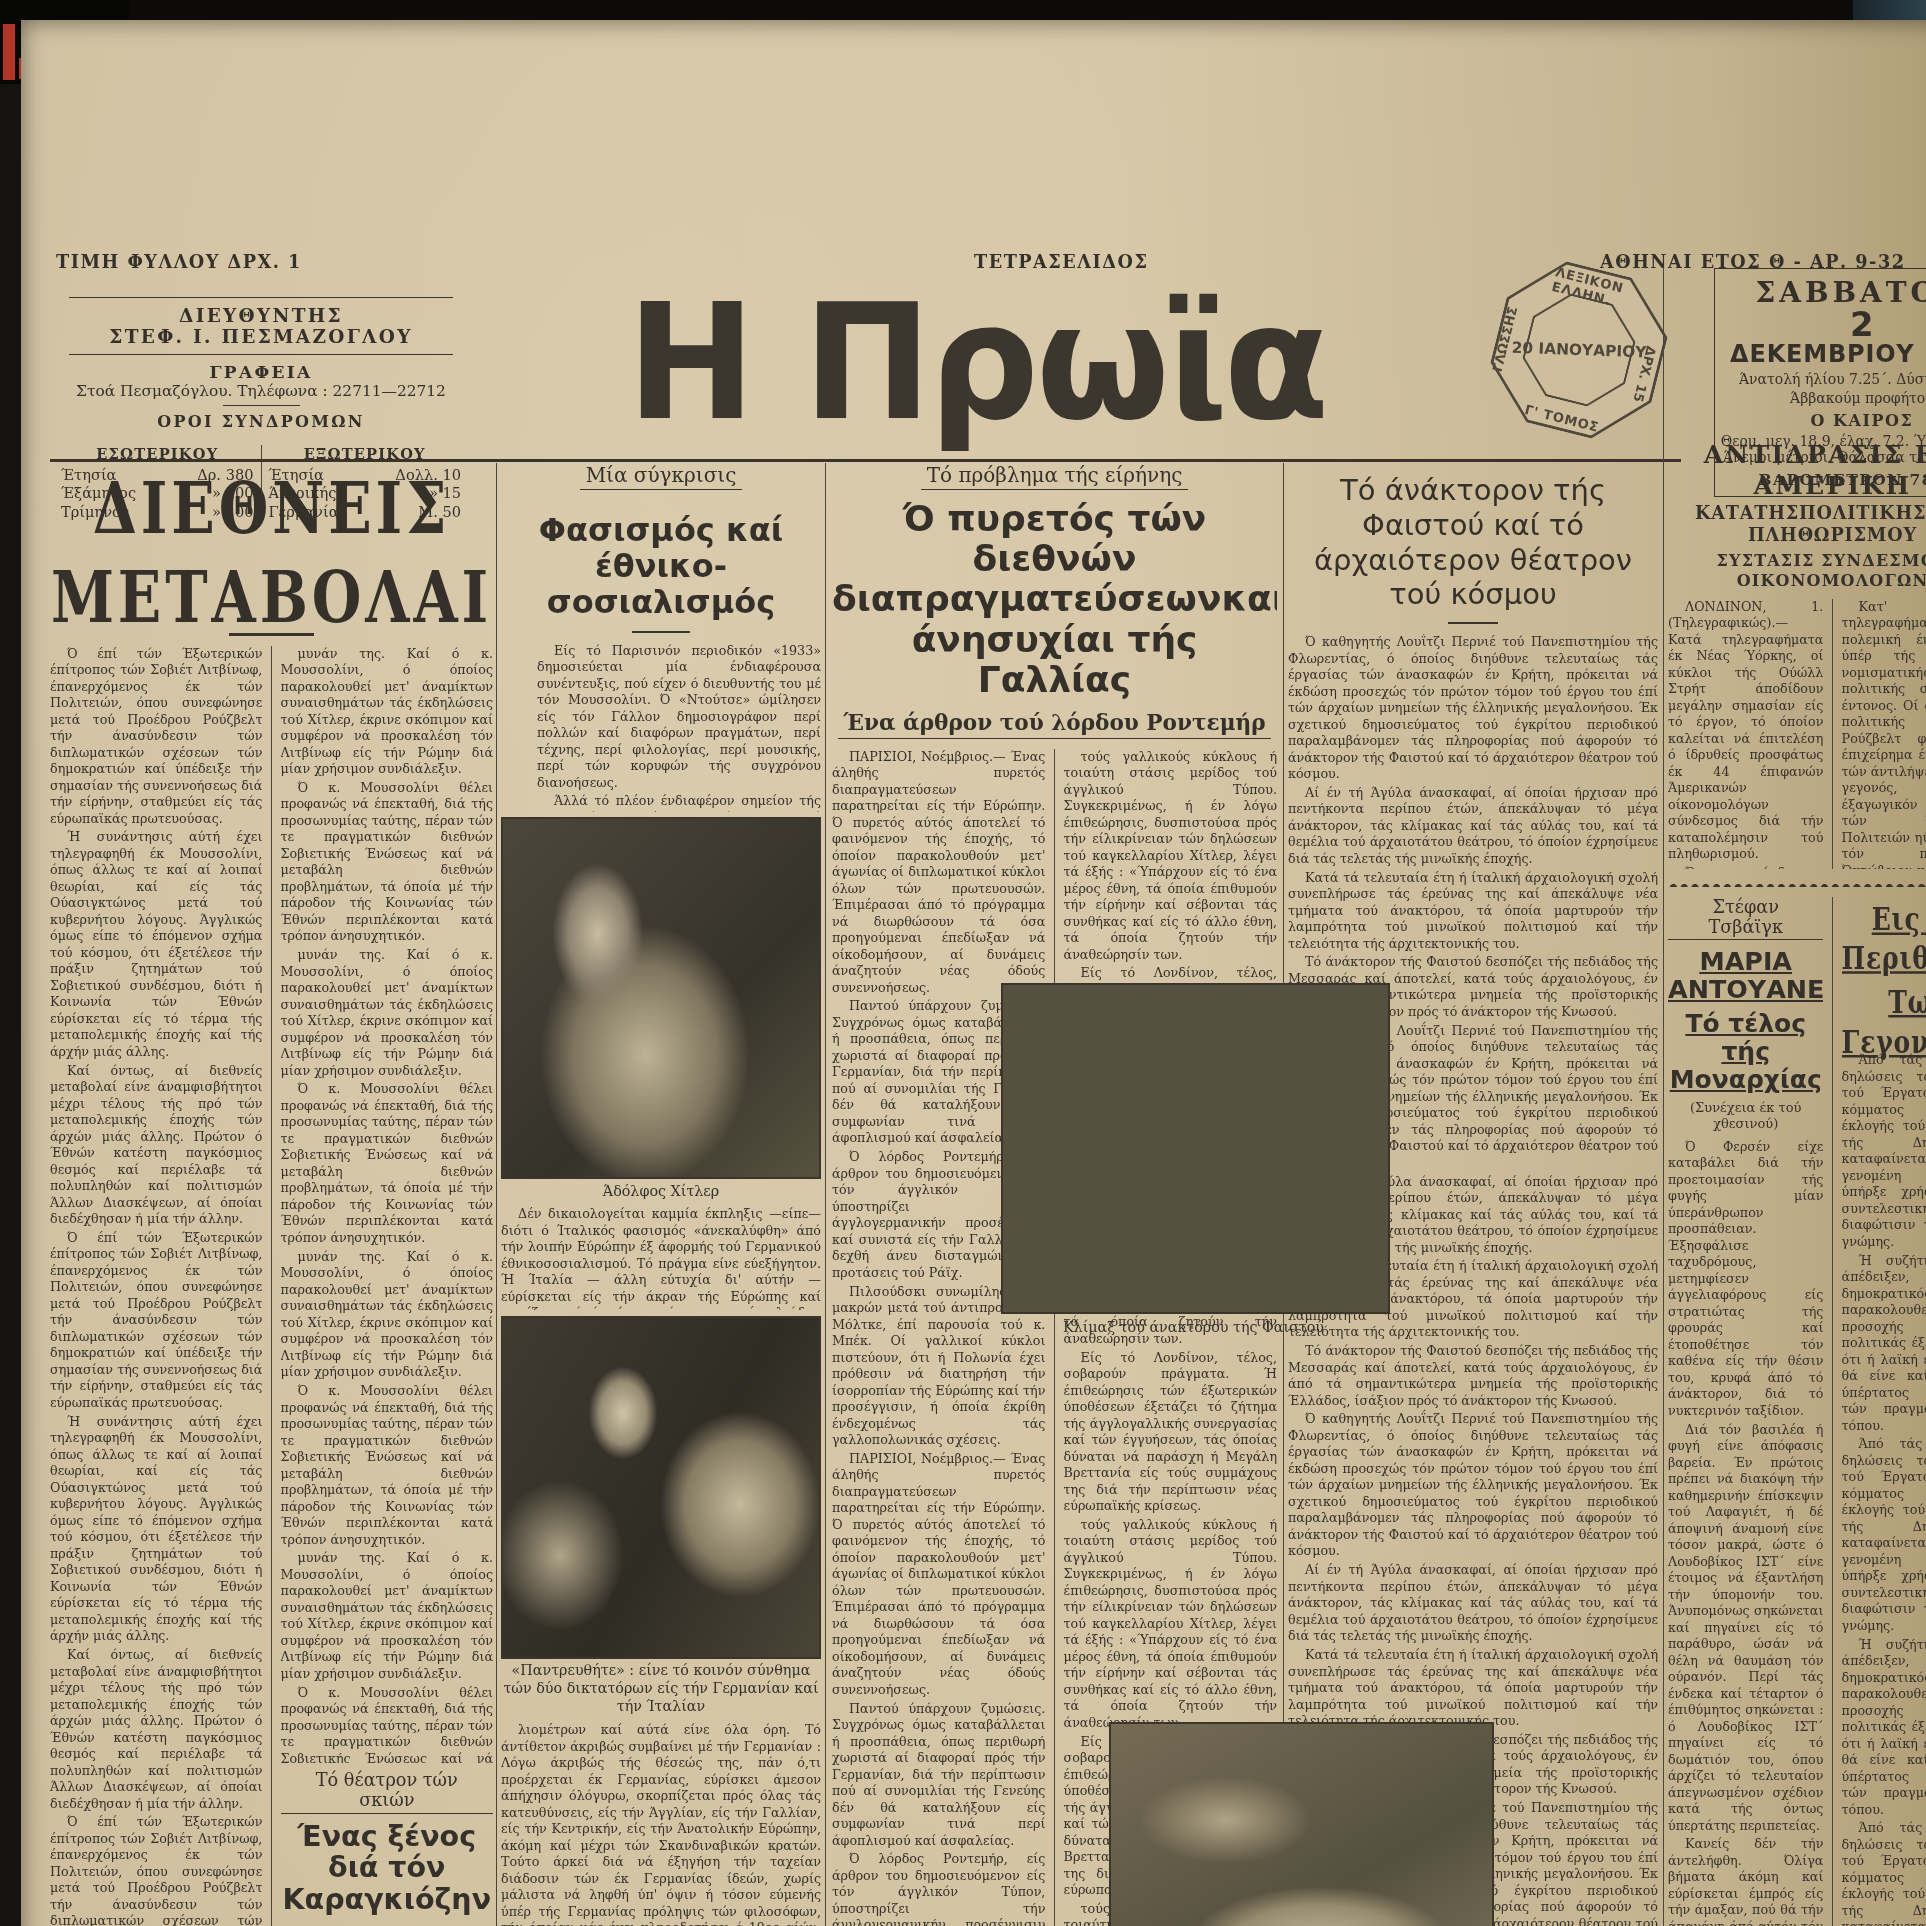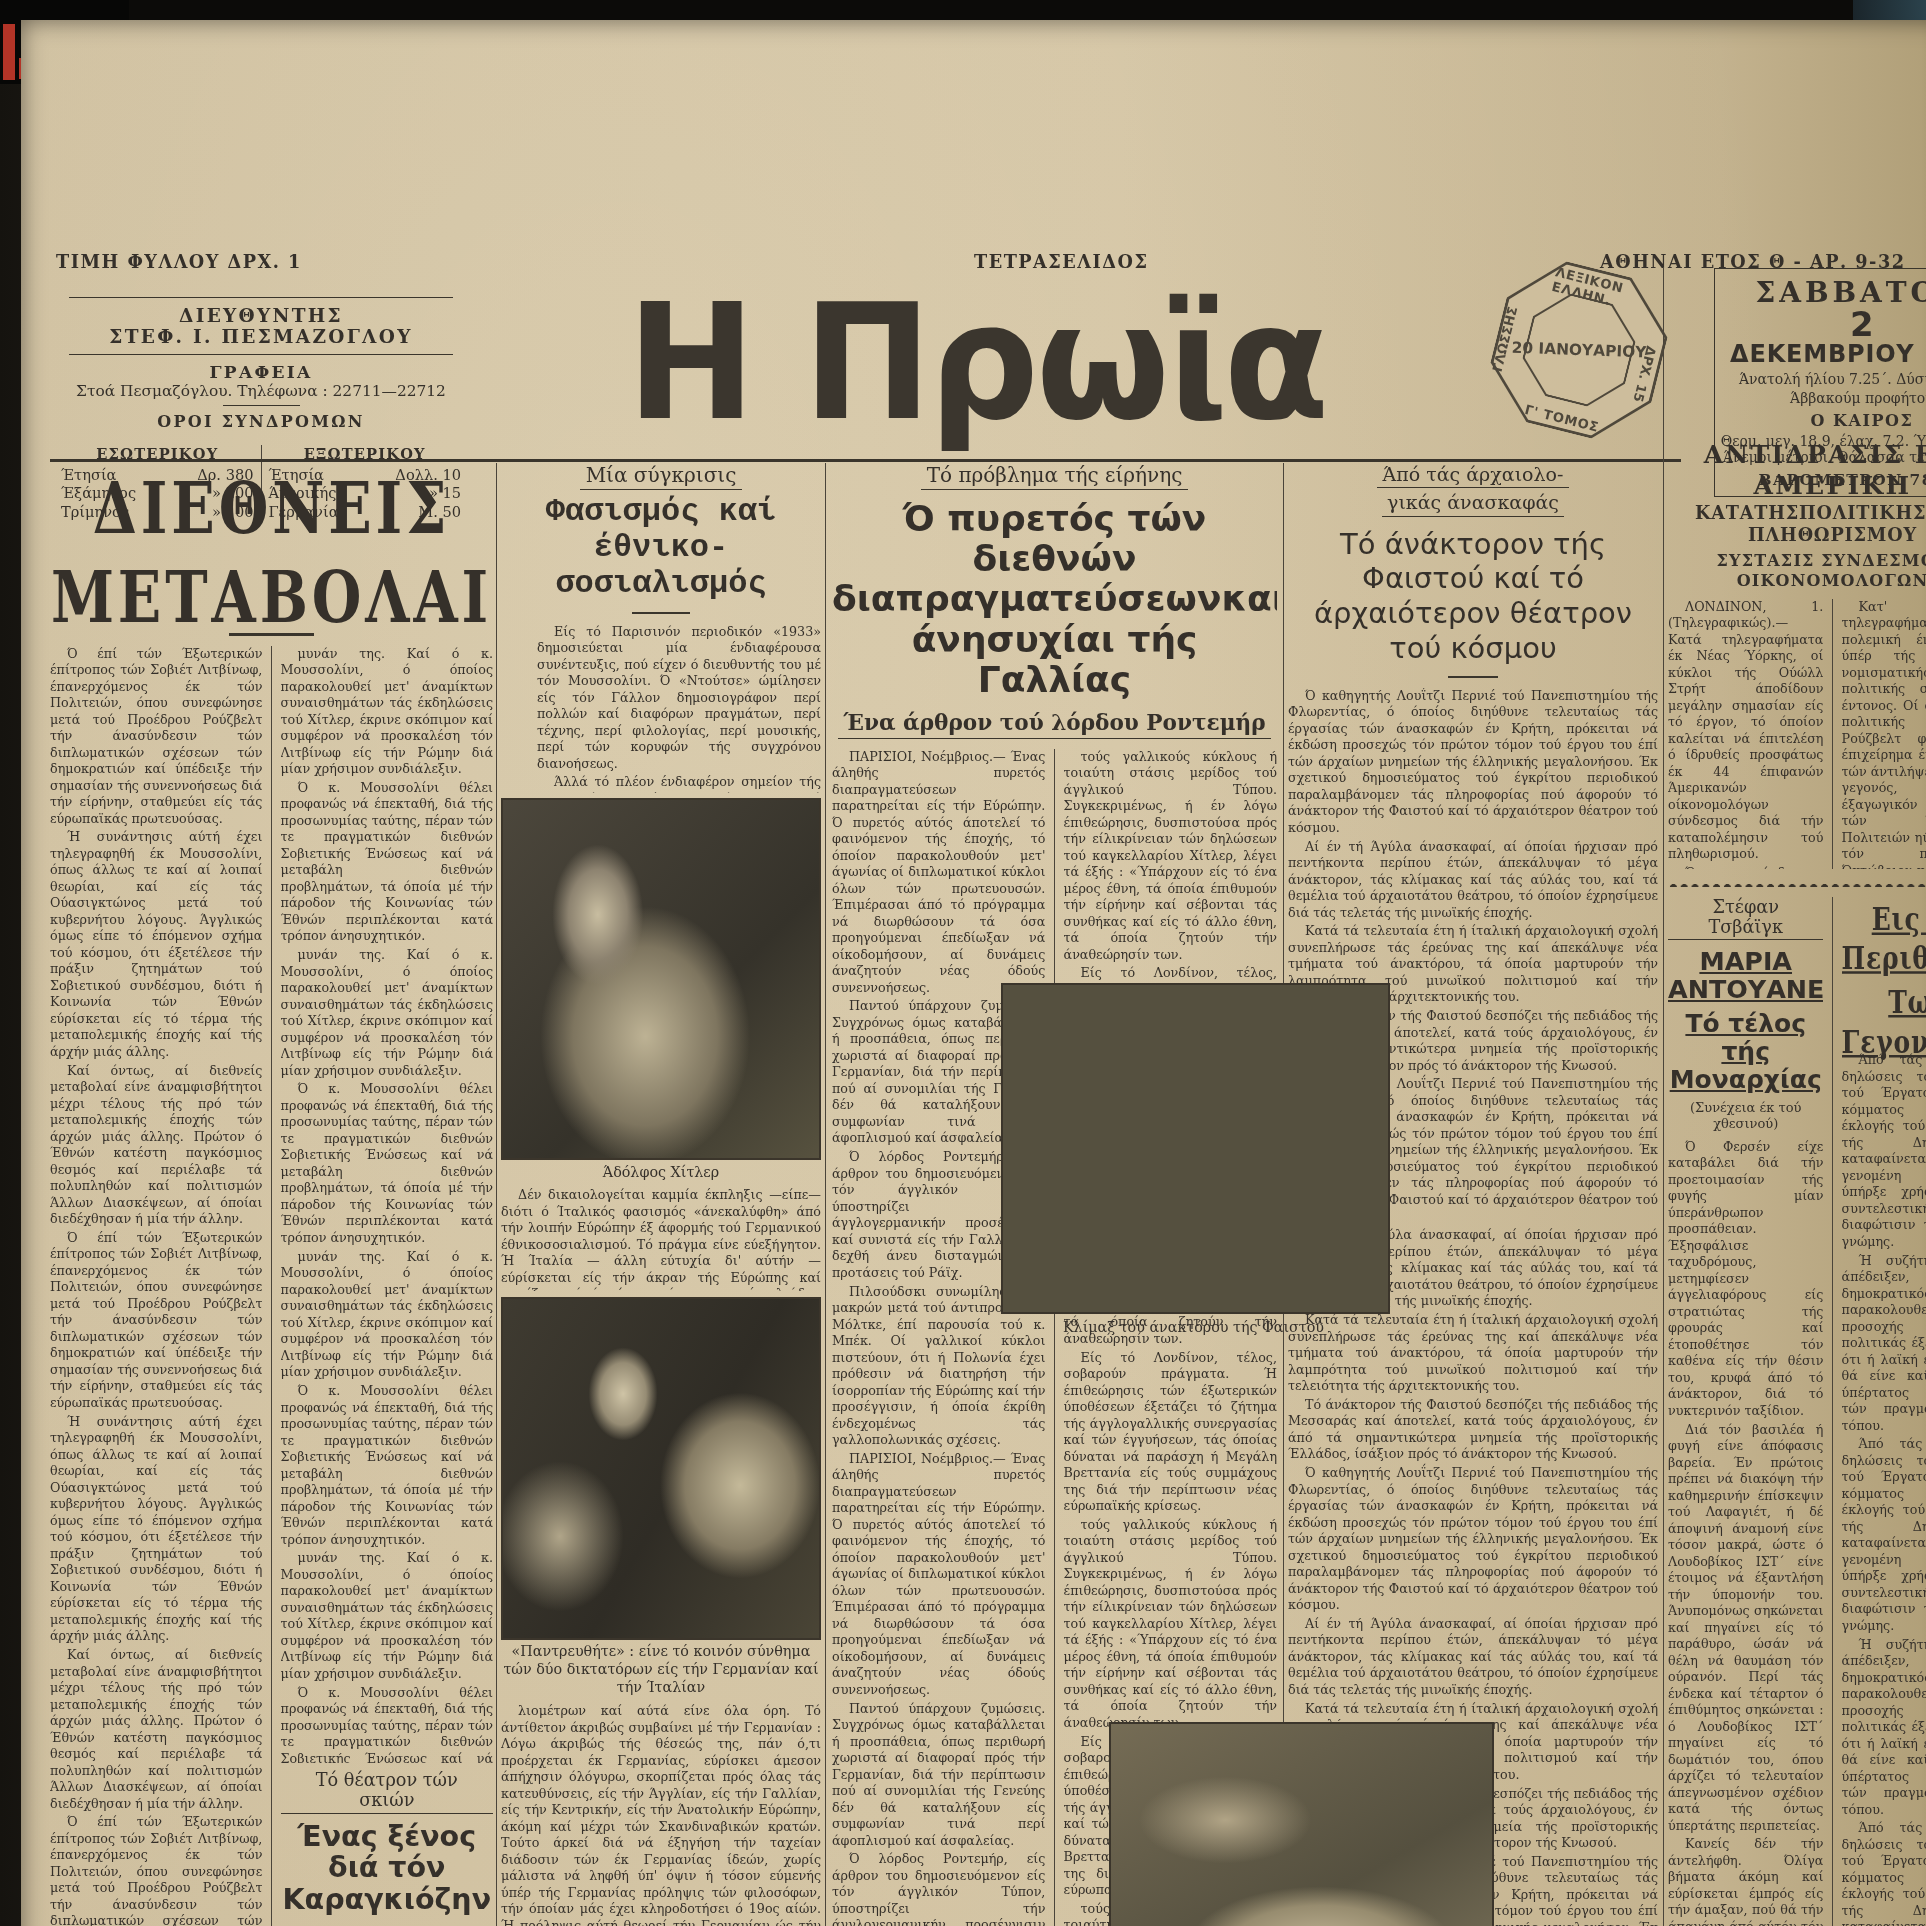--- a/index.html
+++ b/index.html
@@ -194,21 +194,21 @@
             </div>
           <div class="kwrap" style="margin-top:7.7px;"><span class="kicker" style="font-size:17.7px;">Τό θέατρον τών σκιών</span></div>
           <div class="hlB" style="font-size:28.5px;margin:7px 0 3.1px;">Ένας ξένος διά τόν Καραγκιόζην</div>
 
         </div>
       </div>
     </div>
 
     <div class="col" style="left:480px;width:320px;">
       <div class="kwrap"><span class="kicker">Μία σύγκρισις</span></div>
-      <div class="hlB" style="font-size:32px;margin-top:4px;font-family:Liberation Mono, monospace;">
+      <div class="hlB" style="font-size:32px;margin-top:23px;">
         <div>Φασισμός καί έθνικο-</div>
         <div>σοσιαλισμός</div>
       </div>
       <div class="shortrule" style="width:58px;height:1.9px;"></div>
       <div class="bodytxt" style="height:169px;margin-left:36px;">
           <p>Είς τό Παρισινόν περιοδικόν «1933» δημοσιεύεται μία ένδιαφέρουσα συνέντευξις, πού είχεν ό διευθυντής του μέ τόν Μουσσολίνι. Ό «Ντούτσε» ώμίλησεν είς τόν Γάλλον δημοσιογράφον περί πολλών καί διαφόρων πραγμάτων, περί τέχνης, περί φιλολογίας, περί μουσικής, περί τών κορυφών τής συγχρόνου διανοήσεως.</p>
           <p>Άλλά τό πλέον ένδιαφέρον σημείον τής συνεντεύξεως είνε ή σύγκρισις τού Ίταλικού φασισμού καί τού Γερμανικού έθνικοσοσιαλισμού.</p>
         </div>
       <div class="photo" style="height:358px;margin:5.4px 0 3.9px;background:
           radial-gradient(ellipse 65px 100px at 30% 32%,#c8bda0 0%,#8d8370 45%,transparent 70%),
@@ -258,24 +258,20 @@
               <p>τούς γαλλικούς κύκλους ή τοιαύτη στάσις μερίδος τού άγγλικού Τύπου. Συγκεκριμένως, ή έν λόγω έπιθεώρησις, δυσπιστούσα πρός τήν είλικρίνειαν τών δηλώσεων τού καγκελλαρίου Χίτλερ, λέγει τά έξής : «Ύπάρχουν είς τό ένα μέρος έθνη, τά όποία έπιθυμούν τήν είρήνην καί σέβονται τάς συνθήκας καί είς τό άλλο έθνη, τά όποία ζητούν τήν άναθεώρησίν των.</p>
               <p>Είς τό Λονδίνον, τέλος, σοβαρούν πράγματα. Ή έπιθεώρησις τών έξωτερικών ύποθέσεων έξετάζει τό ζήτημα τής άγγλογαλλικής συνεργασίας καί τών έγγυήσεων, τάς όποίας δύναται νά παράσχη ή Μεγάλη Βρεττανία είς τούς συμμάχους της διά τήν περίπτωσιν νέας εύρωπαϊκής κρίσεως.</p>
               <p>τούς γαλλικούς κύκλους ή τοιαύτη στάσις μερίδος τού άγγλικού Τύπου. Συγκεκριμένως, ή έν λόγω έπιθεώρησις, δυσπιστούσα πρός τήν είλικρίνειαν τών δηλώσεων τού καγκελλαρίου Χίτλερ, λέγει τά έξής : «Ύπάρχουν είς τό ένα μέρος έθνη, τά όποία έπιθυμούν τήν είρήνην καί σέβονται τάς συνθήκας καί είς τό άλλο έθνη, τά όποία ζητούν τήν άναθεώρησίν των.</p>
             </div>
 
         </div>
       </div>
     </div>
 
     <div class="col" style="left:1267px;width:370px;">
-      <div class="kwrap">
-        <span class="kicker" style="font-size:19px;">Άπό τάς άρχαιολο-</span><br>
-        <span class="kicker" style="font-size:19px;margin-top:3.1px;">γικάς άνασκαφάς</span>
-      </div>
       <div class="hlB" style="font-family:'DejaVu Sans',sans-serif;font-weight:normal;font-size:29px;margin-top:10px;line-height:1.2;">Τό άνάκτορον τής Φαιστού καί τό άρχαιότερον θέατρον τού κόσμου</div>
       <div class="shortrule" style="width:50px;height:1.9px;"></div>
       <div class="bodytxt" style="height:2065px;">
           <p>Ό καθηγητής Λουΐτζι Περνιέ τού Πανεπιστημίου τής Φλωρεντίας, ό όποίος διηύθυνε τελευταίως τάς έργασίας τών άνασκαφών έν Κρήτη, πρόκειται νά έκδώση προσεχώς τόν πρώτον τόμον τού έργου του έπί τών άρχαίων μνημείων τής έλληνικής μεγαλονήσου. Έκ σχετικού δημοσιεύματος τού έγκρίτου περιοδικού παραλαμβάνομεν τάς πληροφορίας πού άφορούν τό άνάκτορον τής Φαιστού καί τό άρχαιότερον θέατρον τού κόσμου.</p>
           <p>Αί έν τή Άγύλα άνασκαφαί, αί όποίαι ήρχισαν πρό πεντήκοντα περίπου έτών, άπεκάλυψαν τό μέγα άνάκτορον, τάς κλίμακας καί τάς αύλάς του, καί τά θεμέλια τού άρχαιοτάτου θεάτρου, τό όποίον έχρησίμευε διά τάς τελετάς τής μινωϊκής έποχής.</p>
           <p>Κατά τά τελευταία έτη ή ίταλική άρχαιολογική σχολή συνεπλήρωσε τάς έρεύνας της καί άπεκάλυψε νέα τμήματα τού άνακτόρου, τά όποία μαρτυρούν τήν λαμπρότητα τού μινωϊκού πολιτισμού καί τήν τελειότητα τής άρχιτεκτονικής του.</p>
           <p>Τό άνάκτορον τής Φαιστού δεσπόζει τής πεδιάδος τής Μεσσαράς καί άποτελεί, κατά τούς άρχαιολόγους, έν άπό τά σημαντικώτερα μνημεία τής προϊστορικής Έλλάδος, ίσάξιον πρός τό άνάκτορον τής Κνωσού.</p>
           <p>Ό καθηγητής Λουΐτζι Περνιέ τού Πανεπιστημίου τής Φλωρεντίας, ό όποίος διηύθυνε τελευταίως τάς έργασίας τών άνασκαφών έν Κρήτη, πρόκειται νά έκδώση προσεχώς τόν πρώτον τόμον τού έργου του έπί τών άρχαίων μνημείων τής έλληνικής μεγαλονήσου. Έκ σχετικού δημοσιεύματος τού έγκρίτου περιοδικού παραλαμβάνομεν τάς πληροφορίας πού άφορούν τό άνάκτορον τής Φαιστού καί τό άρχαιότερον θέατρον τού κόσμου.</p>
           <p>Αί έν τή Άγύλα άνασκαφαί, αί όποίαι ήρχισαν πρό πεντήκοντα περίπου έτών, άπεκάλυψαν τό μέγα άνάκτορον, τάς κλίμακας καί τάς αύλάς του, καί τά θεμέλια τού άρχαιοτάτου θεάτρου, τό όποίον έχρησίμευε διά τάς τελετάς τής μινωϊκής έποχής.</p>
           <p>Κατά τά τελευταία έτη ή ίταλική άρχαιολογική σχολή συνεπλήρωσε τάς έρεύνας της καί άπεκάλυψε νέα τμήματα τού άνακτόρου, τά όποία μαρτυρούν τήν λαμπρότητα τού μινωϊκού πολιτισμού καί τήν τελειότητα τής άρχιτεκτονικής του.</p>

